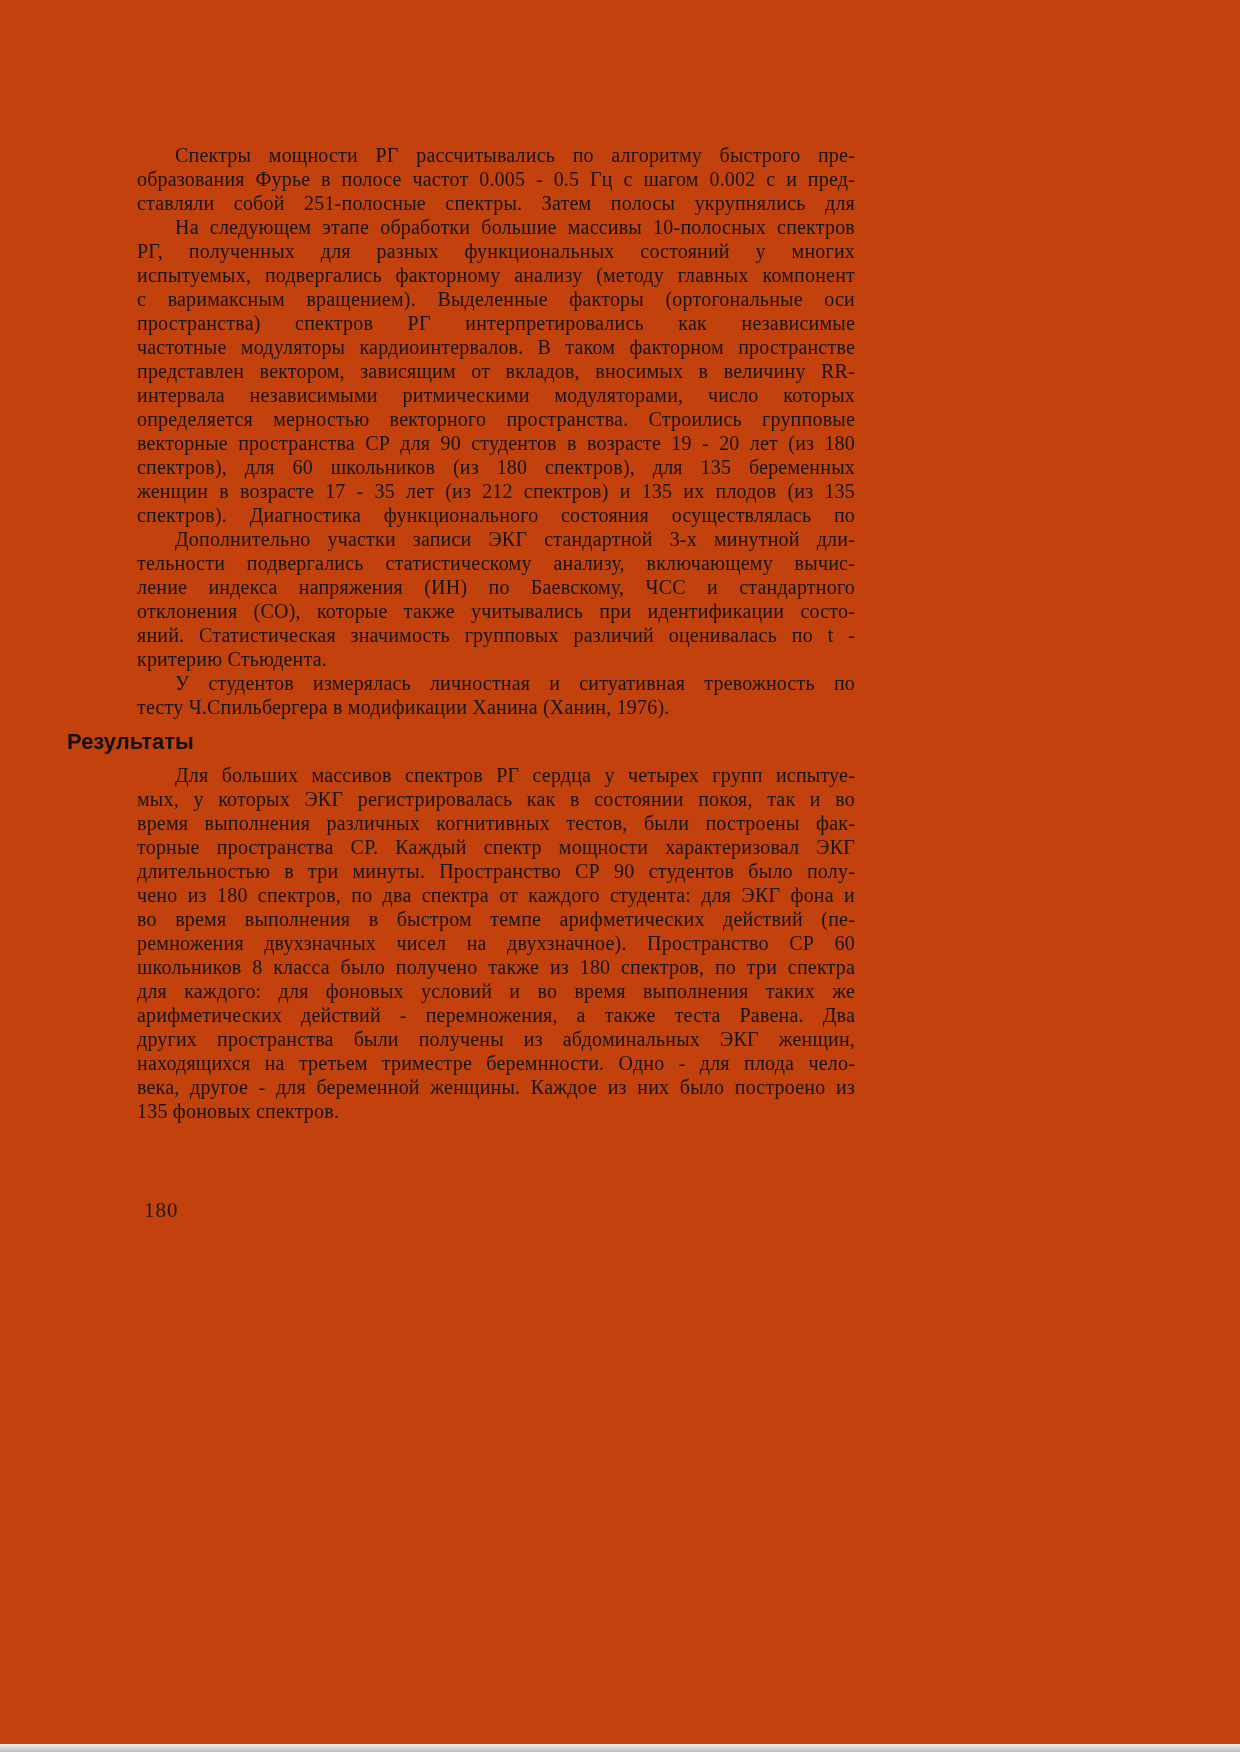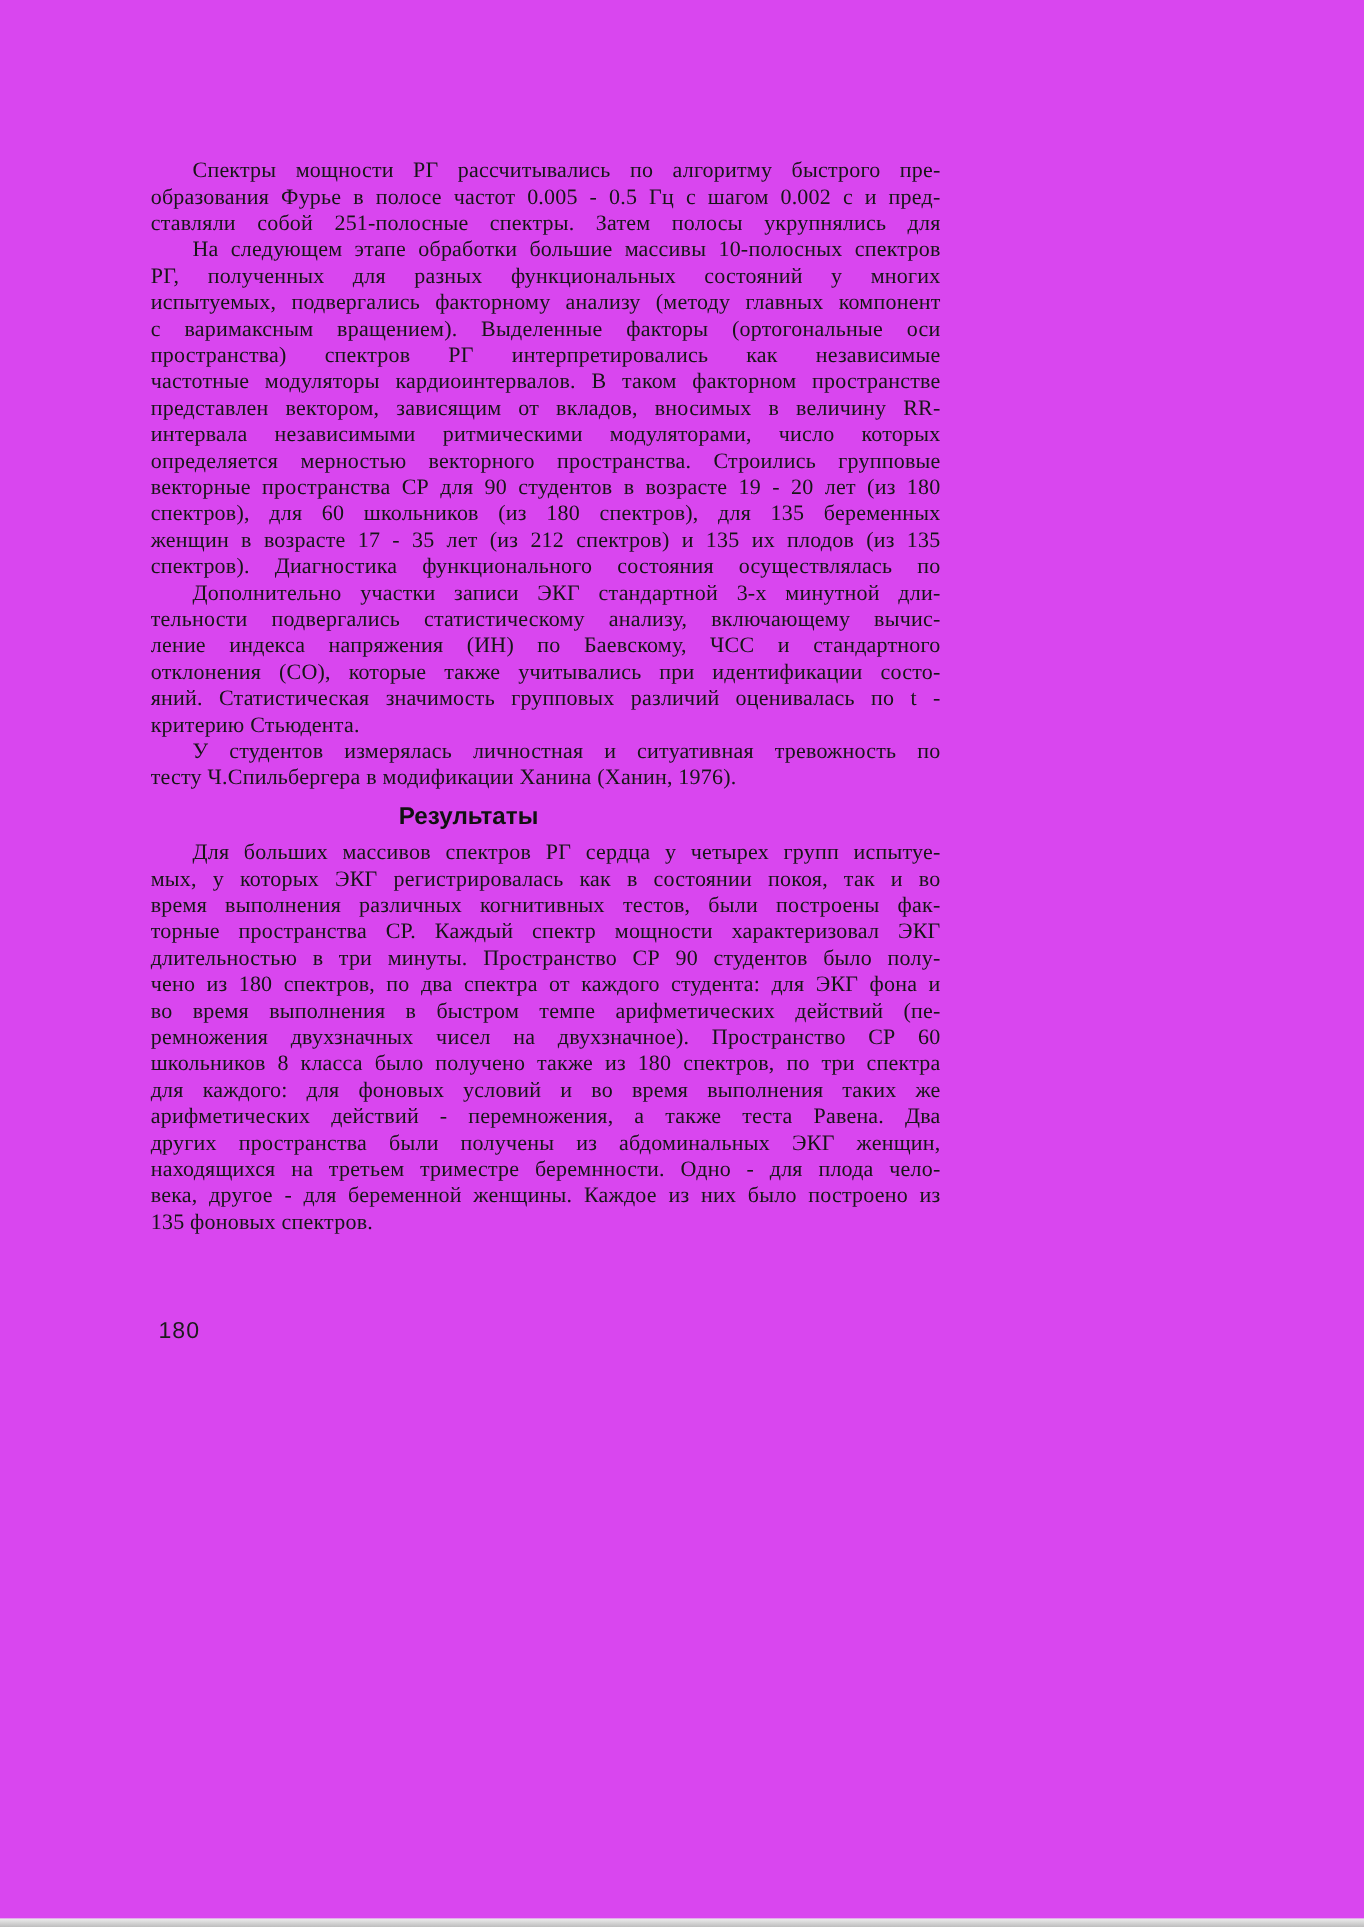--- a/index.html
+++ b/index.html
@@ -11,21 +11,21 @@
     width: 1240px;
     height: 1752px;
     position: relative;
     overflow: hidden;
     font-family: "Liberation Serif", serif;
     color: #161616;
   }
   .page {
     position: absolute;
     inset: 0;
-    background: #d946ef;
+    background: #c2410c;
   }
   .text-column {
     position: absolute;
     left: 137px;
     top: 143px;
     width: 718px;
   }
   .line {
     font-size: 20px;
     line-height: 24px;
@@ -41,30 +41,29 @@
   .line.first {
     text-indent: 38px;
   }
   .heading {
     font-family: "Liberation Sans", sans-serif;
     font-weight: bold;
     font-size: 22px;
     height: 27px;
     line-height: 27px;
     margin: 9px 0 8px 0;
-    text-align: center;
     position: relative;
     left: -70px;
     color: #111111;
   }
   .page-number {
     position: absolute;
     left: 144px;
     top: 1198px;
-    font-family: Liberation Sans, sans-serif;
+    font-family: Liberation Serif, serif;
     font-size: 21px;
     color: #1c1c1c;
     letter-spacing: 1px;
   }
   .scan-edge {
     position: absolute;
     left: 0;
     bottom: 0;
     width: 1240px;
     height: 8px;

